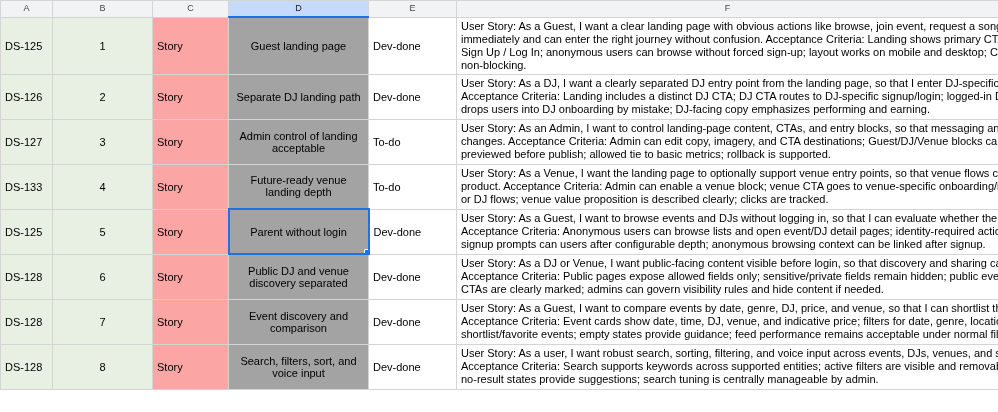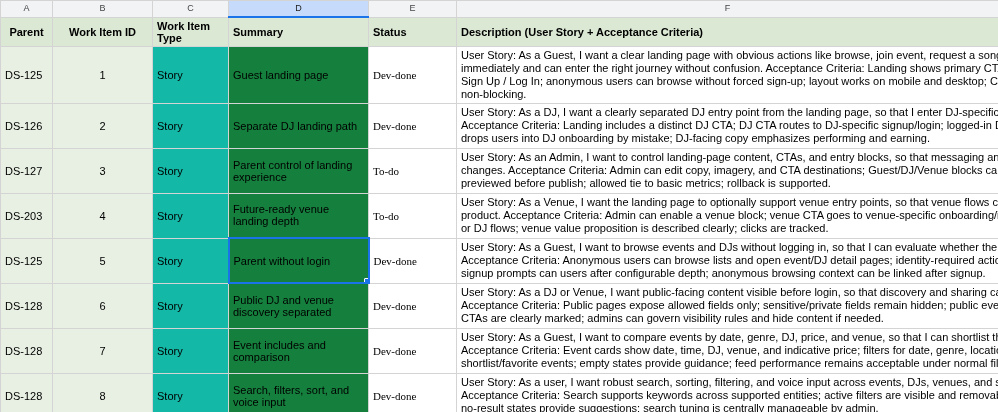--- a/index.html
+++ b/index.html
@@ -56,23 +56,23 @@
   tr.hdr td.left { text-align: left; }
 
   tr.datarow td {
     font-size: 11px;
     color: #000;
     height: 45px;
     padding: 2px 4px;
   }
   td.c-parent { background: #e8f0e3; text-align: left; padding-left: 5px; margin-top: 32px; }
   td.c-id { background: #e8f0e3; text-align: center; }
-  td.c-type { background: #14b8a6; text-align: left; padding-left: 5px; }
-  td.c-summary { background: #15803d; text-align: left; padding-left: 5px; }
-  td.c-status { background: #ffffff; text-align: left; padding-left: 5px; font-family: Liberation Serif, serif; }
+  td.c-type { background: #fca5a5; text-align: left; padding-left: 5px; }
+  td.c-summary { background: #a3a3a3; text-align: center; padding-left: 5px; }
+  td.c-status { background: #ffffff; text-align: left; padding-left: 5px; }
   td.c-desc {
     background: #ffffff;
     text-align: left;
     padding-left: 5px;
     white-space: nowrap;
     font-size: 10.5px;
     line-height: 13px;
   }
   .desc-line { display: block; }
   
@@ -114,28 +114,20 @@
     <tbody>
       <tr class="colhead">
         <td>A</td>
         <td>B</td>
         <td>C</td>
         <td class="sel">D</td>
         <td>E</td>
         <td>F</td>
       </tr>
 
-      <tr class="hdr">
-        <td class="center">Parent</td>
-        <td class="center">Work Item ID</td>
-        <td class="left">Work Item Type</td>
-        <td class="left">Summary</td>
-        <td class="left">Status</td>
-        <td class="left">Description (User Story + Acceptance Criteria)</td>
-      </tr>
 
       <tr class="datarow">
         <td class="c-parent">DS-125</td>
         <td class="c-id">1</td>
         <td class="c-type">Story</td>
         <td class="c-summary">Guest landing page</td>
         <td class="c-status">Dev-done</td>
         <td class="c-desc">
           <span class="desc-line">User Story: As a Guest, I want a clear landing page with obvious actions like browse, join event, request a song, and sign up, so that I</span>
           <span class="desc-line">immediately and can enter the right journey without confusion. Acceptance Criteria: Landing shows primary CTAs for Browse Events, J</span>
@@ -154,31 +146,31 @@
           <span class="desc-line">User Story: As a DJ, I want a clearly separated DJ entry point from the landing page, so that I enter DJ-specific onboarding and do not</span>
           <span class="desc-line">Acceptance Criteria: Landing includes a distinct DJ CTA; DJ CTA routes to DJ-specific signup/login; logged-in DJs go directly to DJ da</span>
           <span class="desc-line">drops users into DJ onboarding by mistake; DJ-facing copy emphasizes performing and earning.</span>
         </td>
       </tr>
 
       <tr class="datarow">
         <td class="c-parent">DS-127</td>
         <td class="c-id">3</td>
         <td class="c-type">Story</td>
-        <td class="c-summary">Parent control of landing experience</td>
+        <td class="c-summary">Admin control of landing acceptable</td>
         <td class="c-status">To-do</td>
         <td class="c-desc">
           <span class="desc-line">User Story: As an Admin, I want to control landing-page content, CTAs, and entry blocks, so that messaging and conversion can be op</span>
           <span class="desc-line">changes. Acceptance Criteria: Admin can edit copy, imagery, and CTA destinations; Guest/DJ/Venue blocks can be toggled independe</span>
           <span class="desc-line">previewed before publish; allowed tie to basic metrics; rollback is supported.</span>
         </td>
       </tr>
 
       <tr class="datarow">
-        <td class="c-parent">DS-203</td>
+        <td class="c-parent">DS-133</td>
         <td class="c-id">4</td>
         <td class="c-type">Story</td>
         <td class="c-summary">Future-ready venue landing depth</td>
         <td class="c-status">To-do</td>
         <td class="c-desc">
           <span class="desc-line">User Story: As a Venue, I want the landing page to optionally support venue entry points, so that venue flows can be introduced later w</span>
           <span class="desc-line">product. Acceptance Criteria: Admin can enable a venue block; venue CTA goes to venue-specific onboarding/info page; enabling ven</span>
           <span class="desc-line">or DJ flows; venue value proposition is described clearly; clicks are tracked.</span>
         </td>
       </tr>
@@ -206,21 +198,21 @@
           <span class="desc-line">User Story: As a DJ or Venue, I want public-facing content visible before login, so that discovery and sharing can happen without forcin</span>
           <span class="desc-line">Acceptance Criteria: Public pages expose allowed fields only; sensitive/private fields remain hidden; public event and profile states dis</span>
           <span class="desc-line">CTAs are clearly marked; admins can govern visibility rules and hide content if needed.</span>
         </td>
       </tr>
 
       <tr class="datarow">
         <td class="c-parent">DS-128</td>
         <td class="c-id">7</td>
         <td class="c-type">Story</td>
-        <td class="c-summary">Event includes and comparison</td>
+        <td class="c-summary">Event discovery and comparison</td>
         <td class="c-status">Dev-done</td>
         <td class="c-desc">
           <span class="desc-line">User Story: As a Guest, I want to compare events by date, genre, DJ, price, and venue, so that I can shortlist the best option for my ni</span>
           <span class="desc-line">Acceptance Criteria: Event cards show date, time, DJ, venue, and indicative price; filters for date, genre, location, and price work toget</span>
           <span class="desc-line">shortlist/favorite events; empty states provide guidance; feed performance remains acceptable under normal filtering load.</span>
         </td>
       </tr>
 
       <tr class="datarow">
         <td class="c-parent">DS-128</td>

